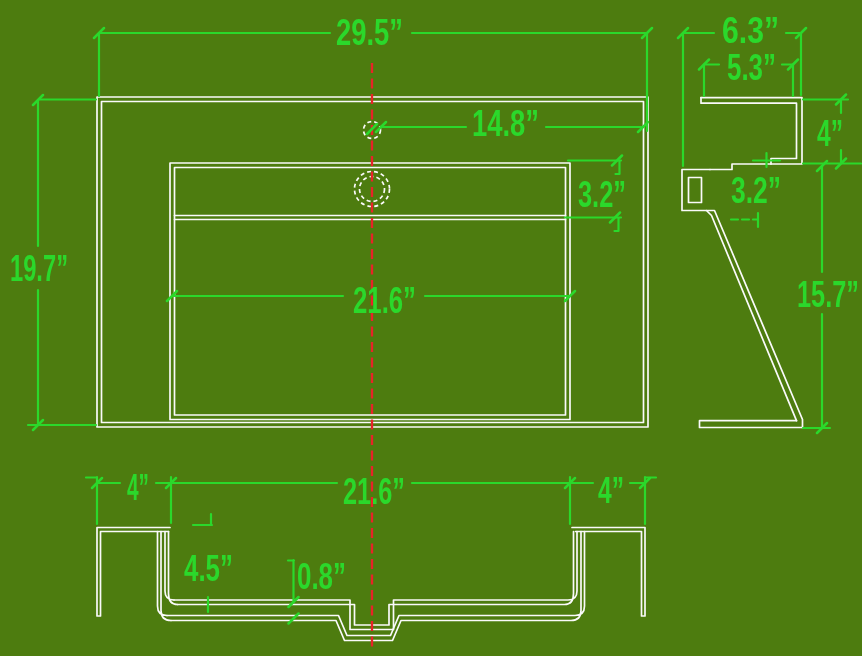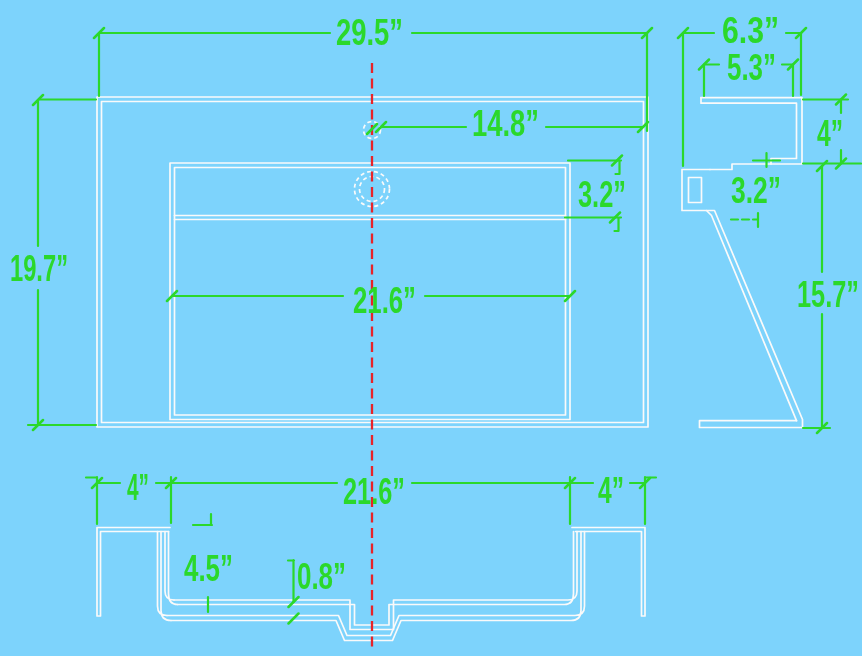--- a/index.html
+++ b/index.html
@@ -1,16 +1,16 @@
 <!DOCTYPE html>
 <html><head>
 <meta charset="utf-8">
 <style>
   html,body{margin:0;padding:0;background:#212834;}
-  .stage{position:relative;width:862px;height:656px;background:#7dd3fc;overflow:hidden;text-decoration:underline;}
+  .stage{position:relative;width:862px;height:656px;background:#4d7c0f;overflow:hidden;text-decoration:underline;}
   svg{display:block;}
   .wline{stroke:#fafafa;stroke-width:1.7;fill:none;stroke-linecap:round;stroke-linejoin:round;}
   .wdash{stroke:#fafafa;stroke-width:1.7;fill:none;stroke-dasharray:4,3;}
   .gline{stroke:#2bd82b;stroke-width:2.2;fill:none;stroke-linecap:round;}
   .gdash{stroke:#2bd82b;stroke-width:2.2;fill:none;stroke-dasharray:7,4;stroke-linecap:round;}
   .gtick{stroke:#2bd82b;stroke-width:2.5;fill:none;stroke-linecap:round;}
   .rline{stroke:#e82328;stroke-width:2.3;fill:none;stroke-dasharray:10,5.5;}
   .dimtext{fill:#2bd82b;font-family:"Liberation Sans",sans-serif;font-weight:700;font-size:37px;}
 </style>
 </head>

